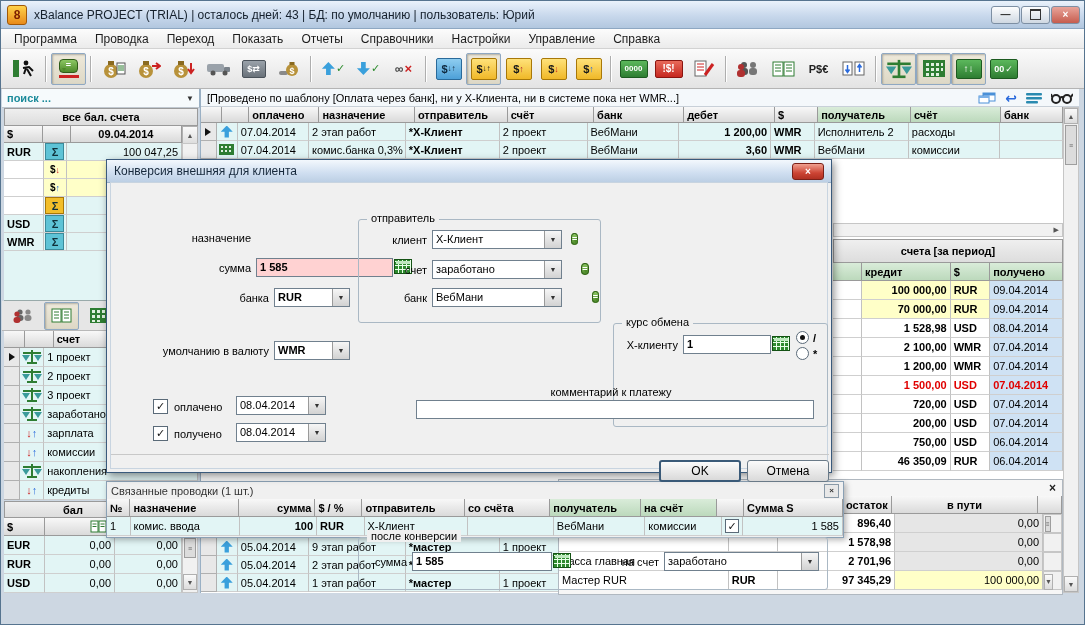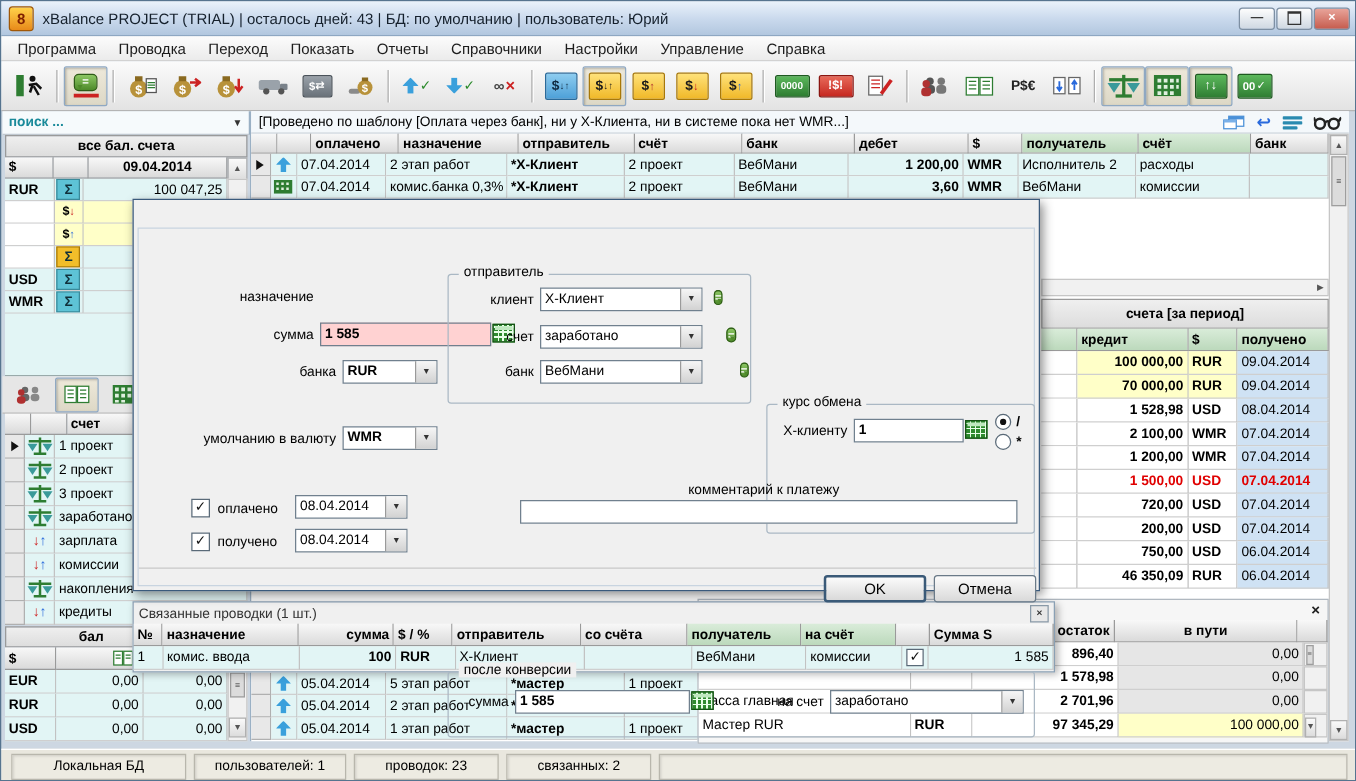--- a/index.html
+++ b/index.html
@@ -674,21 +674,21 @@
     </div>
   </div>
 
   <div class="abs" style="left:200px;top:537px;width:358px;overflow:hidden">
     <div class="trow">
       <div class="sel-cell"></div>
       <div class="cell cyan c" style="width:22px;padding:0">
           <span class="arrU" style="width:12px;height:12px"></span>
         </div>
       <div class="cell cyan" style="width:70px">05.04.2014</div>
-      <div class="cell cyan" style="width:98px">5 этап работ</div>
+      <div class="cell cyan" style="width:98px">9 этап работ</div>
       <div class="cell cyan b" style="width:95px">*мастер</div>
       <div class="cell cyan" style="width:57px">1 проект</div>
     </div>
     <div class="trow">
       <div class="sel-cell"></div>
       <div class="cell cyan c" style="width:22px;padding:0">
           <span class="arrU" style="width:12px;height:12px"></span>
         </div>
       <div class="cell cyan" style="width:70px">05.04.2014</div>
       <div class="cell cyan" style="width:98px">2 этап работ</div>
@@ -826,29 +826,26 @@
       <div class="cell" style="width:173px;background:#fff">Мастер RUR</div>
       <div class="cell b" style="width:45px;background:#fff">RUR</div>
       <div class="cell r b" style="width:117px;background:#fff">97 345,29</div>
       <div class="cell r yellow" style="width:150px">100 000,00</div>
       <div class="vscroll" style="width:18px">
           <div class="sarrow g g-dn" style="margin-top:2px"></div>
         </div>
     </div>
   </div>
 
-  <div class="abs statusbar">
-    <div class="sb-cell" style="width:118px;justify-content:center">Локальная БД</div>
-    <div class="sb-cell" style="width:100px;justify-content:center">пользователей: 1</div>
-    <div class="sb-cell" style="width:94px;justify-content:center">проводок: 23</div>
-    <div class="sb-cell" style="width:94px;justify-content:center">связанных: 2</div>
-    <div class="sb-cell" style="flex:1"></div>
-  </div>
 
   <div class="abs dialog">
+    <div class="dlg-title">
+      <span>Конверсия внешняя для клиента</span>
+      <span class="dlg-close g g-x"></span>
+    </div>
     <div class="dlg-body">
 
       <div class="abs lbl" style="left:22px;top:49px;width:118px;text-align:right">назначение</div>
       <div class="abs lbl" style="left:22px;top:79px;width:118px;text-align:right">сумма</div>
       <div class="abs txt b" style="left:145px;top:75px;width:137px;background:#ffd2d2">1 585</div>
       <div class="abs icon-calc" style="left:283px;top:76px"></div>
       <div class="abs lbl" style="left:60px;top:109px;width:98px;text-align:right">банка</div>
       <div class="abs combo" style="left:163px;top:105px;width:76px">
         <span class="val b">RUR</span>
           <span class="drop g g-dn"></span>

